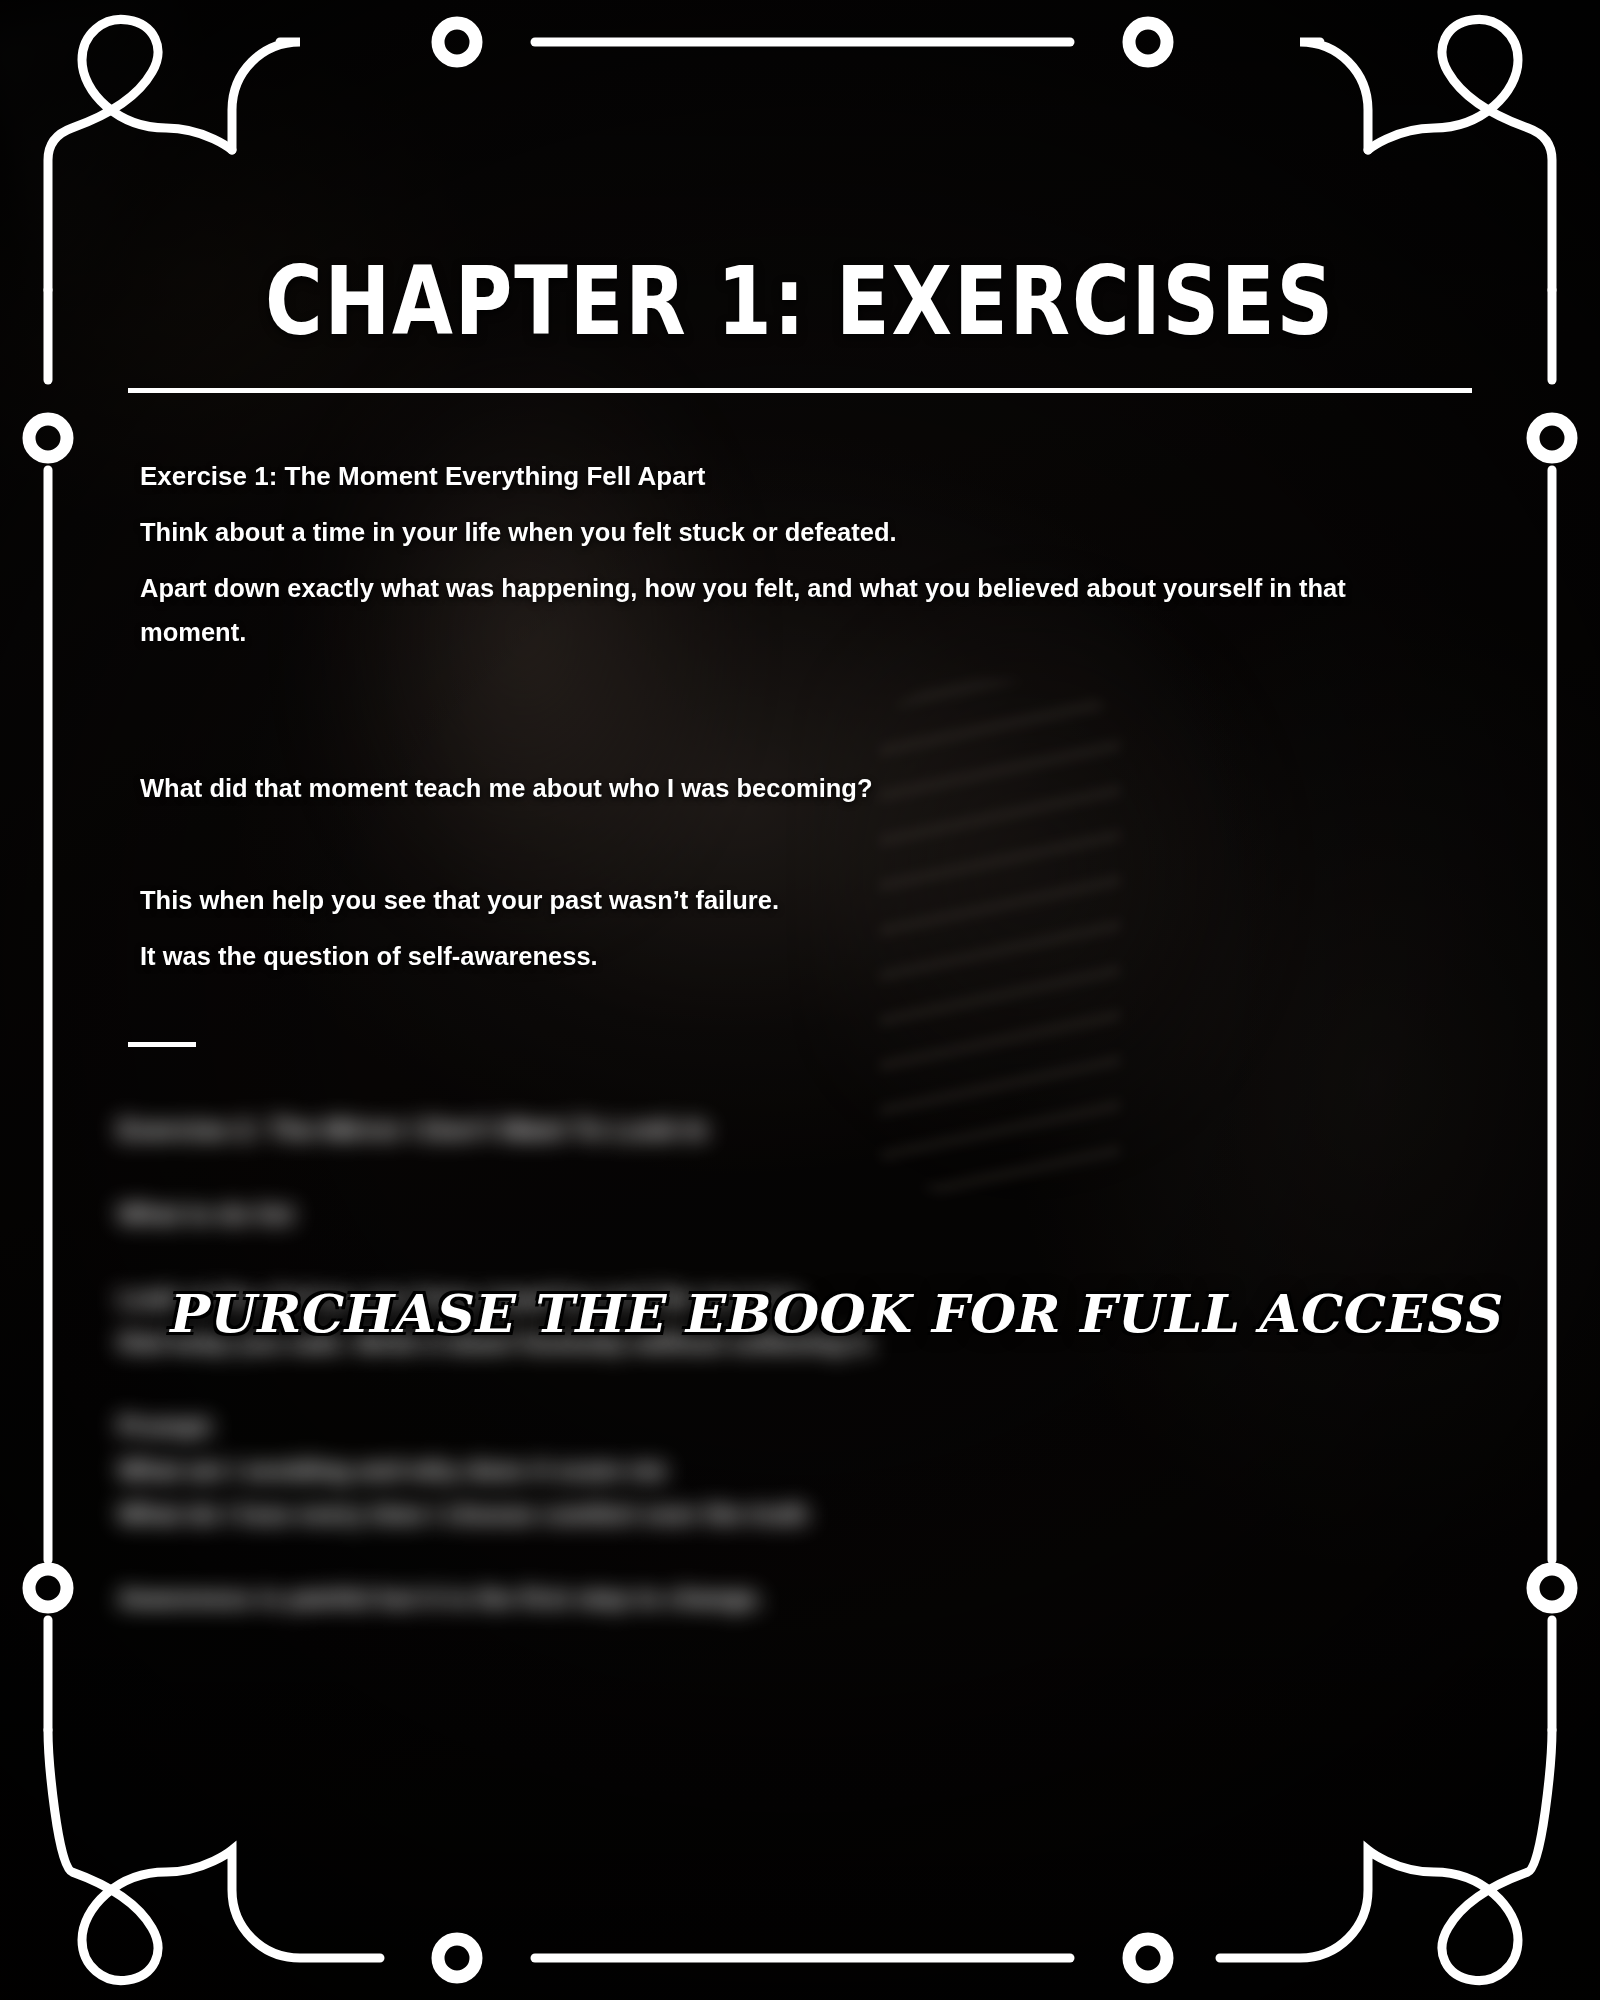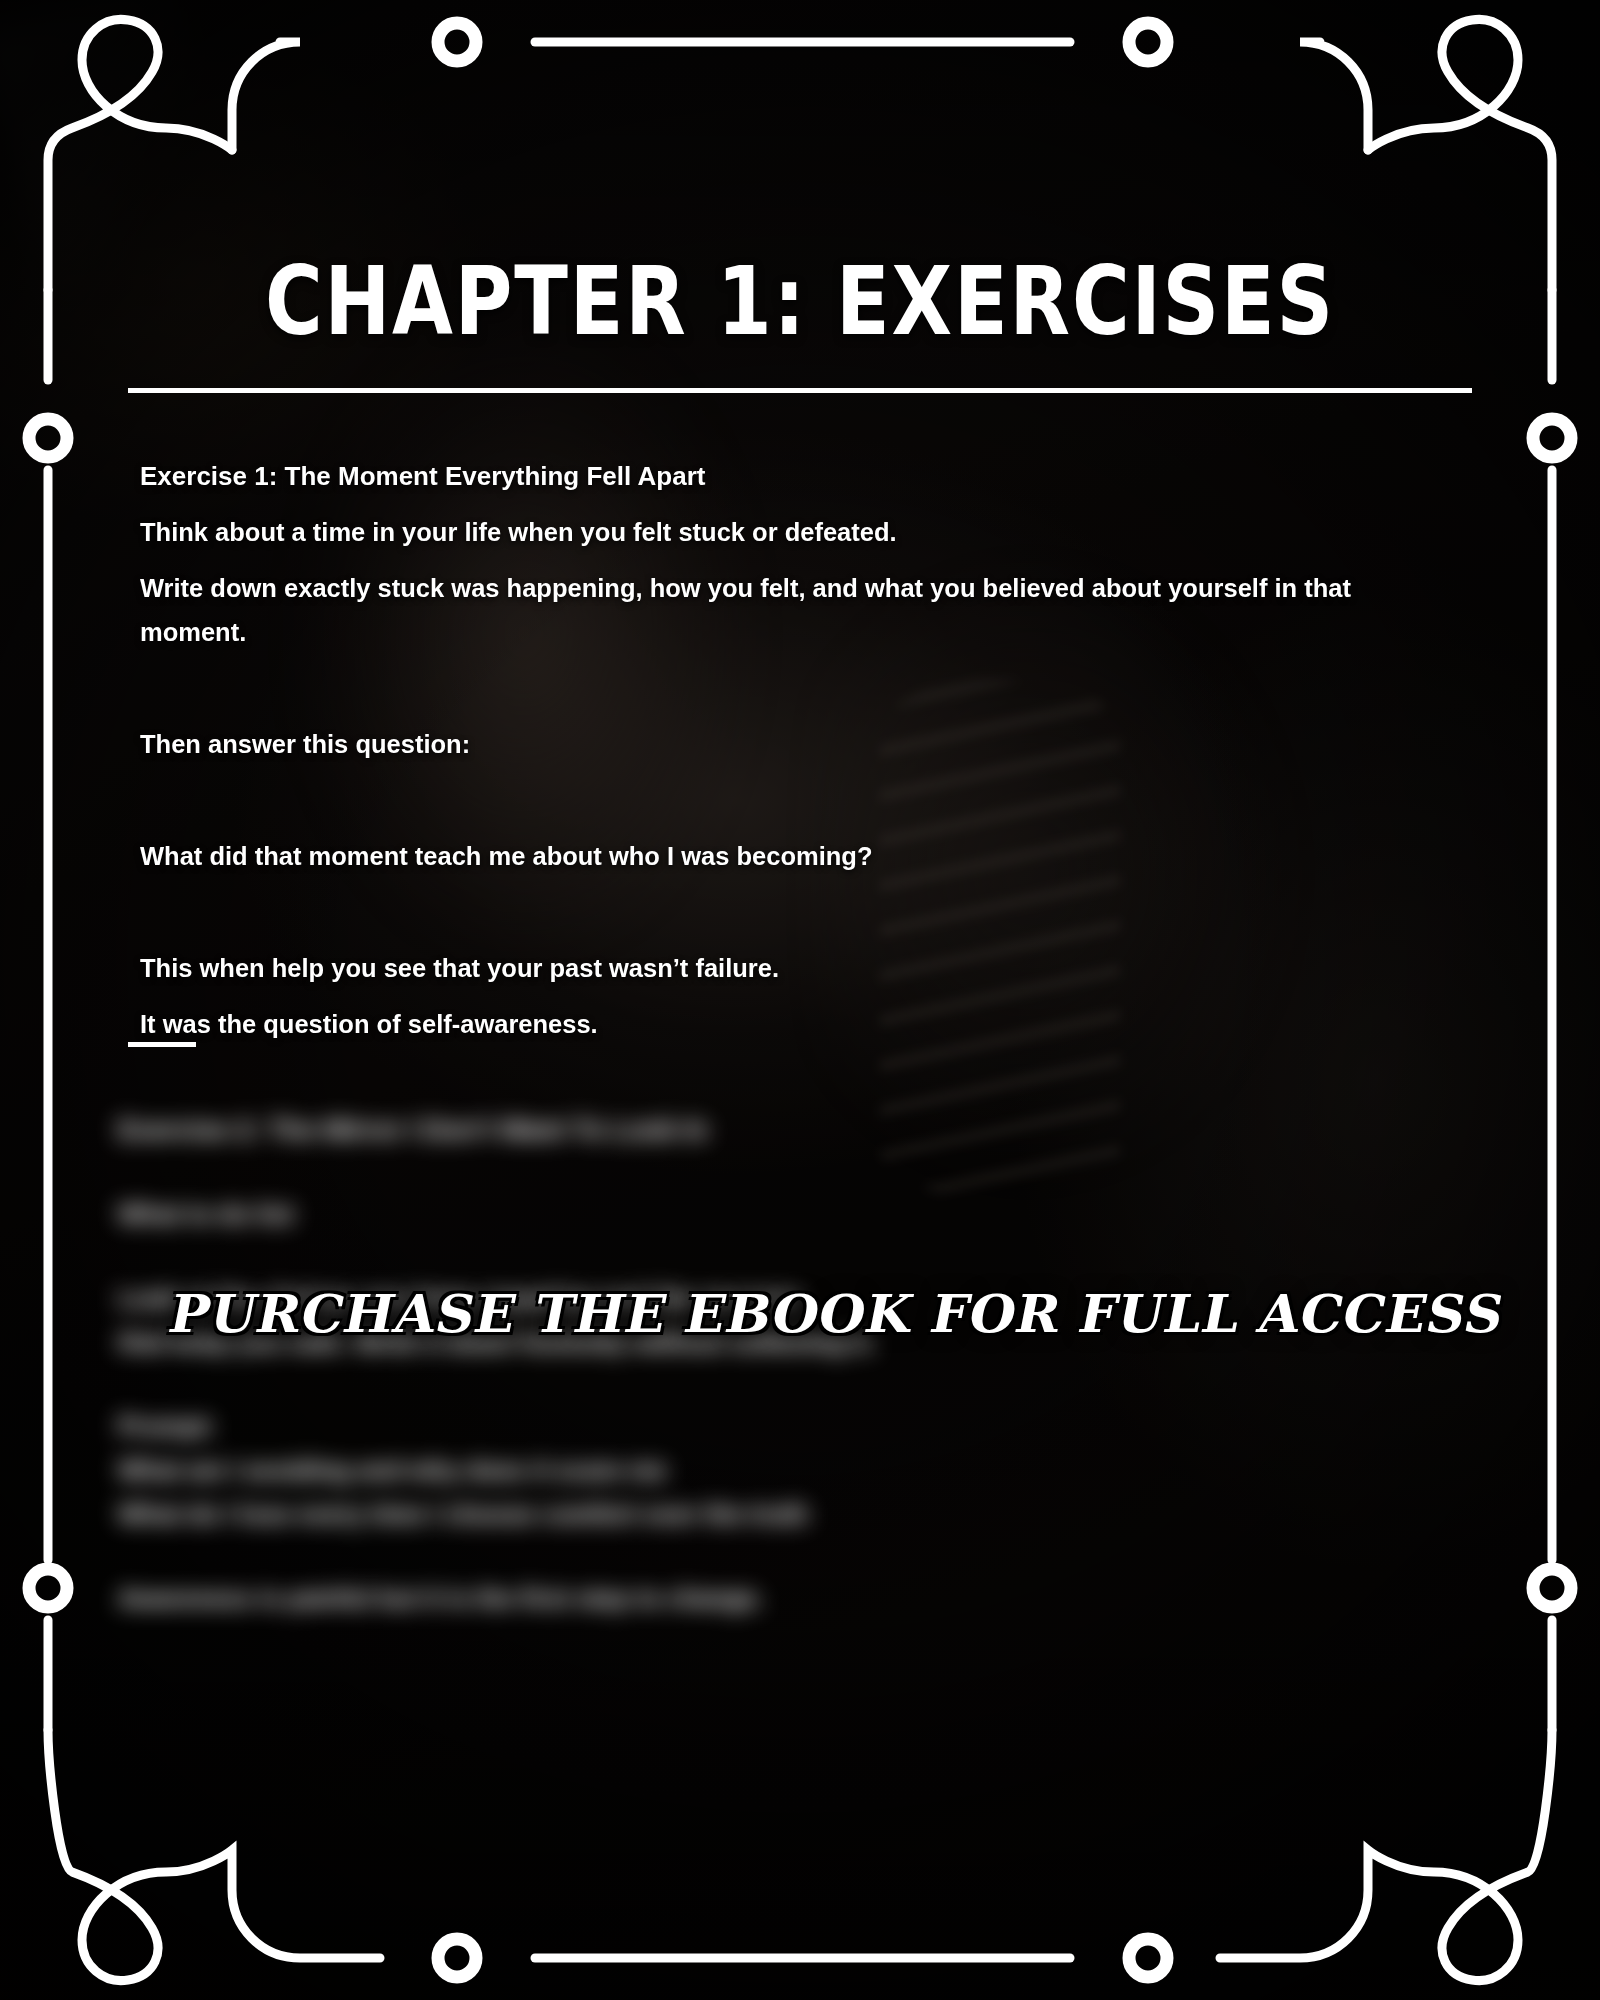--- a/index.html
+++ b/index.html
@@ -252,23 +252,22 @@
   <div class="content">
 
     <h1 class="chapter-title">CHAPTER 1: EXERCISES</h1>
 
     <div class="title-rule"></div>
 
     <div class="body-block">
       <p class="exercise-heading">Exercise 1: The Moment Everything Fell Apart</p>
 
       <p>Think about a time in your life when you felt stuck or defeated.</p>
-      <p>Write down exactly stuck was happening, how you felt, and what you believed about yourself in that moment.</p>
+      <p>Apart down exactly what was happening, how you felt, and what you believed about yourself in that moment.</p>
       <div class="gap"></div>
-      <p>Then answer this question:</p>
       <div class="gap"></div>
       <p>What did that moment teach me about who I was becoming?</p>
       <div class="gap"></div>
       <p>This when help you see that your past wasn’t failure.</p>
       <p>It was the question of self-awareness.</p>
     </div>
 
     <div class="short-rule"></div>
 
     <div class="locked">

